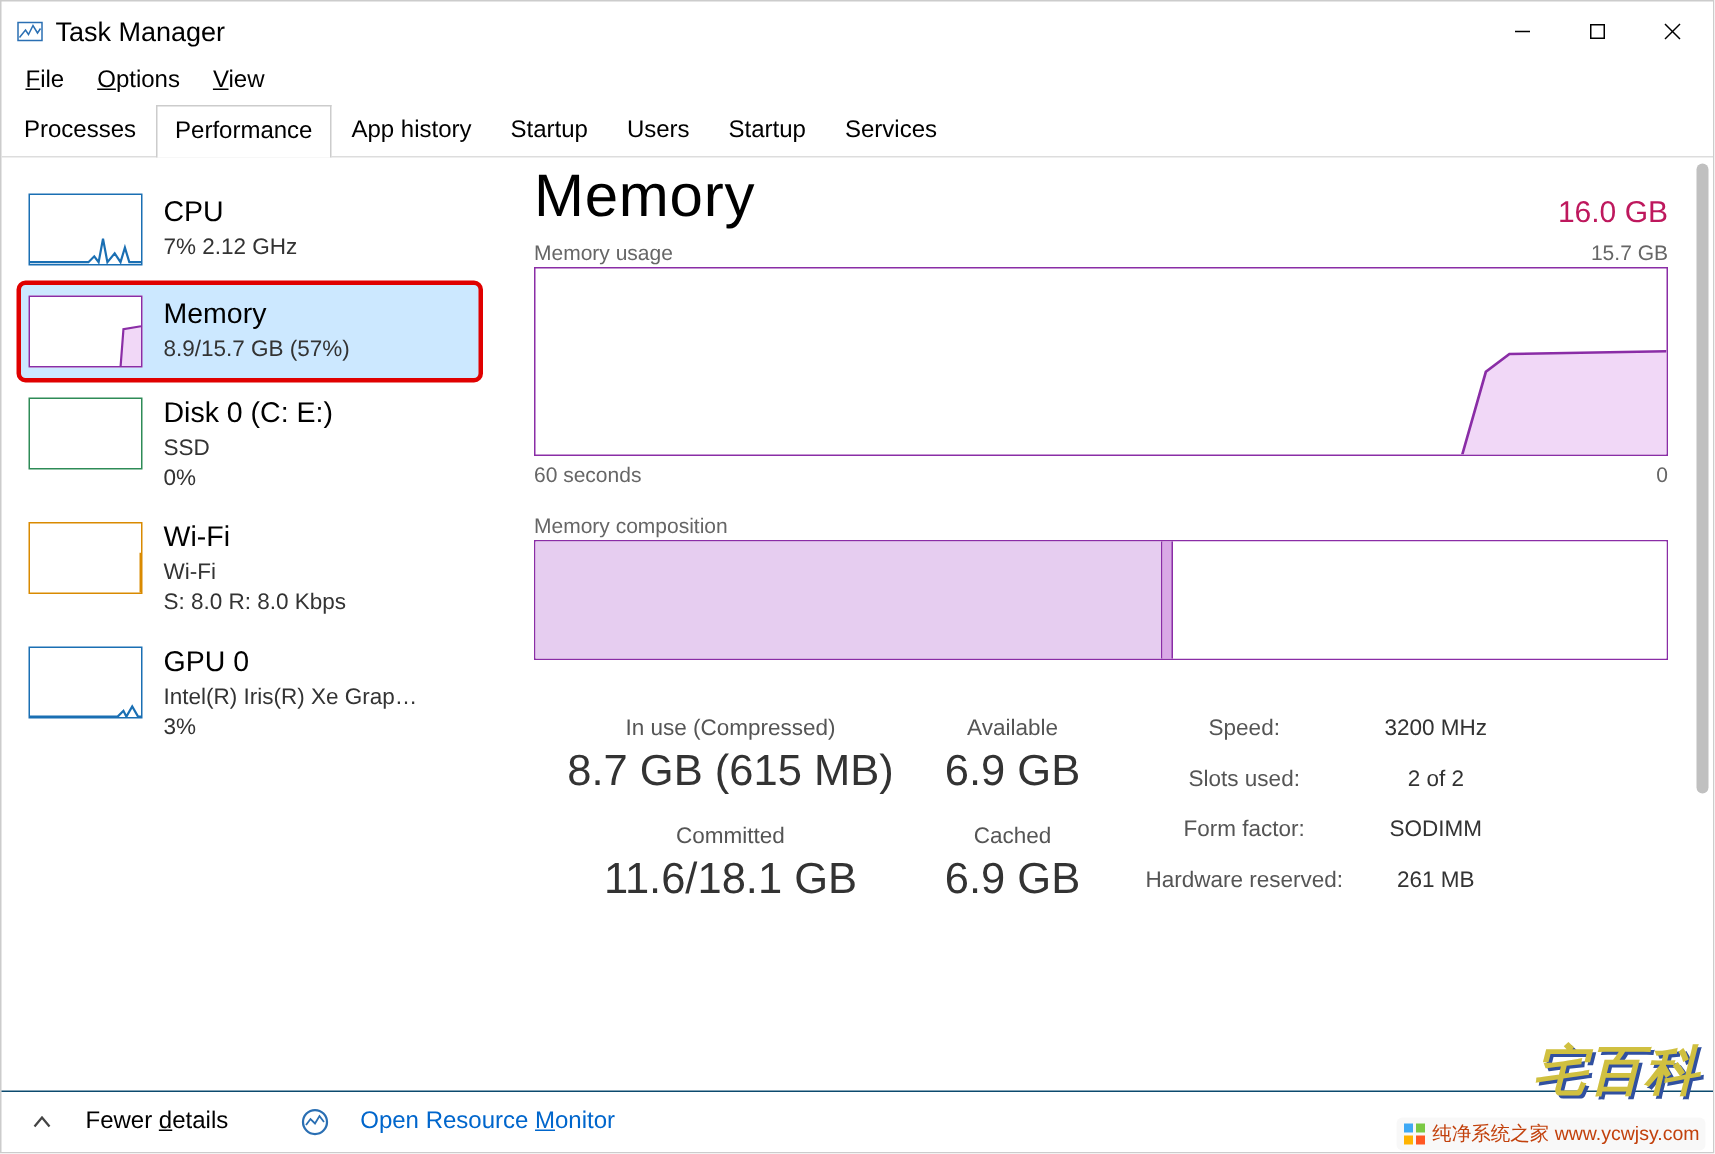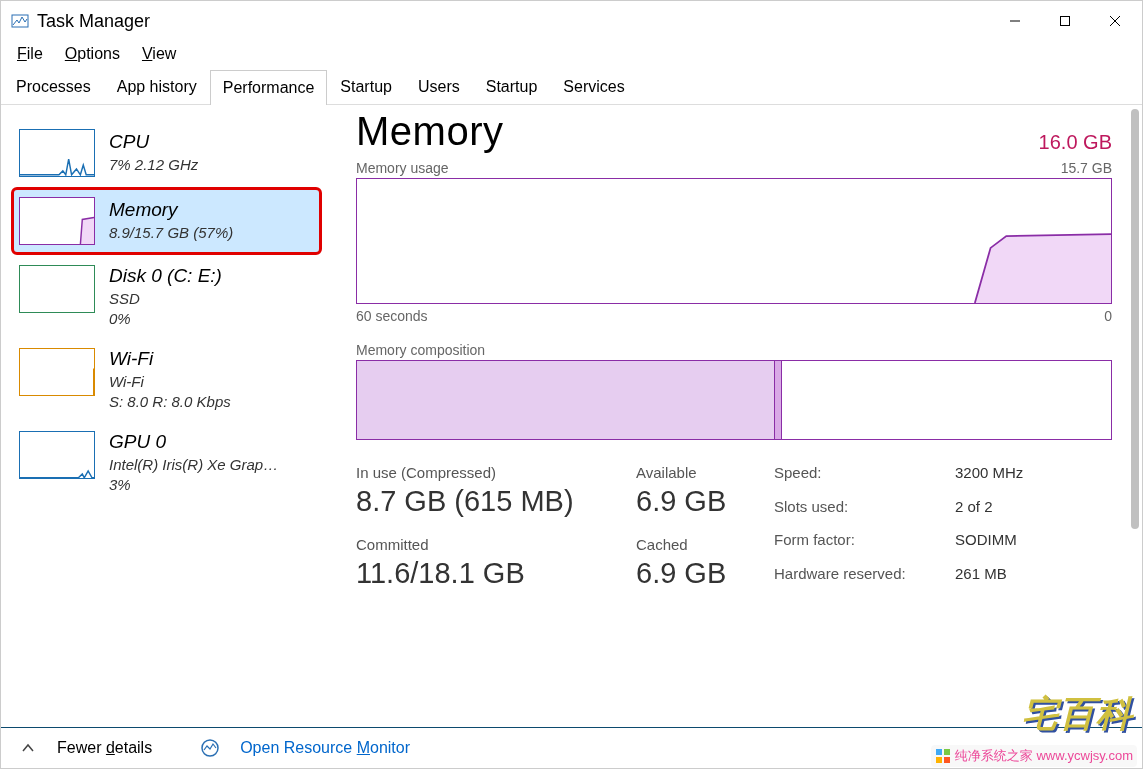--- a/index.html
+++ b/index.html
@@ -18,21 +18,21 @@
   .app-title { font-size: 18px; flex: 0 0 auto; }
   .title-spacer { flex: 1; }
   .win-btn { width: 50px; height: 40px; display: flex; align-items: center; justify-content: center; color: #000; }
   .menubar { display: flex; gap: 22px; padding: 4px 16px 6px 16px; font-size: 16px; }
   .menuitem { cursor: default; }
   .menuitem u { text-decoration: underline; }
   .tabs { display: flex; border-bottom: 1px solid #ddd; padding-left: 2px; font-size: 16px; }
   .tab { padding: 8px 12px; border: 1px solid transparent; border-bottom: none; cursor: default; }
   .tab.active { border-color: #ccc; background: #fff; position: relative; top: 1px; }
   .body { flex: 1; display: flex; position: relative; }
-  .sidebar { width: 325px; padding: 14px 4px 0 10px; overflow-y: auto; font-style: italic; }
+  .sidebar { width: 325px; padding: 14px 4px 0 10px; overflow-y: auto; }
   .side-item { display: flex; align-items: stretch; padding: 10px 8px; gap: 14px; border-radius: 2px; cursor: default; position: relative; }
   .side-item.selected { background: #cce8ff; border: 3px solid #e00000; border-radius: 6px; padding: 7px 5px; }
   .thumb { width: 76px; height: 48px; border: 1px solid #888; background: #fff; position: relative; overflow: hidden; flex-shrink: 0; }
   .thumb-cpu { border-color: #1a6fb3; }
   .thumb-mem { border-color: #8a2da6; }
   .thumb-disk { border-color: #2e8b57; }
   .thumb-wifi { border-color: #d98a00; }
   .thumb-gpu { border-color: #1a6fb3; }
   .side-text { display: flex; flex-direction: column; justify-content: center; }
   .side-title { font-size: 19px; color: #000; margin-bottom: 2px; }
@@ -42,36 +42,36 @@
   .scrollbar-fake .thumb-bar { position: absolute; right: 3px; top: 4px; width: 8px; height: 420px; background: #c0c0c0; border-radius: 4px; }
   .hdr-row { display: flex; justify-content: space-between; align-items: flex-end; margin-bottom: 4px; }
   .hdr-title { font-size: 40px; font-weight: 400; letter-spacing: 0.5px; }
   .hdr-total { font-size: 20px; color: #be185d; }
   .chart-label-row { display: flex; justify-content: space-between; font-size: 14px; color: #666; margin: 6px 0 2px 0; }
   .usage-chart { width: 100%; height: 126px; border: 1px solid #8a2da6; position: relative; background: #fff; }
   .chart-bottom-row { display: flex; justify-content: space-between; font-size: 14px; color: #666; margin: 4px 0 18px 0; }
   .comp-label { font-size: 14px; color: #666; margin-bottom: 2px; }
   .comp-chart { width: 100%; height: 80px; border: 1px solid #8a2da6; display: flex; background: #fff; }
   .comp-seg { height: 100%; }
-  .stats { display: flex; gap: 18px; margin-top: 24px; }
+  .stats { display: flex; gap: 2px; margin-top: 37px; text-align: center; }
   .stat-block { display: flex; flex-direction: column; }
   .stat-lbl { font-size: 15px; color: #555; margin-bottom: 4px; }
   .stat-val-lg { font-size: 29px; color: #333; font-weight: 400; }
   .stat-col-left { width: 262px; }
   .stat-col-mid { width: 110px; }
   .right-grid { display: grid; grid-template-columns: 175px auto; row-gap: 8px; column-gap: 6px; font-size: 15px; color: #333; }
   .right-grid .glabel { color: #555; }
   .footer { display: flex; align-items: center; gap: 20px; padding: 10px 18px; border-top: 1px solid #0c4a6e; }
   .chevron { width: 18px; height: 18px; display: inline-flex; align-items: center; justify-content: center; }
   .footer-link { color: #0066cc; cursor: pointer; font-size: 16px; }
   .footer-text { font-size: 16px; cursor: pointer; }
   .rm-icon { width: 20px; height: 20px; display: inline-block; }
   svg { display: block; }
   .watermark1 { position: absolute; right: 10px; bottom: 30px; color: #d0c040; font-size: 36px; font-weight: 900; font-style: italic; text-shadow: 2px 2px 0 #3050a0; pointer-events: none; letter-spacing: 1px;}
-  .watermark2 { position: absolute; right: 6px; bottom: 2px; color: #ec4899; font-size: 13px; display:flex; align-items:center; gap:4px; pointer-events:none; background:#f4f4f4aa; padding:2px 4px; border-radius:4px;}
+  .watermark2 { position: absolute; right: 6px; bottom: 2px; color: #c2410c; font-size: 13px; display:flex; align-items:center; gap:4px; pointer-events:none; background:#f4f4f4aa; padding:2px 4px; border-radius:4px;}
   .wm2-icon { width:16px; height:16px; }
 </style>
 </head>
 <body>
 
 <div class="window">
 
   <div class="titlebar">
     <span class="app-icon">
       <svg viewBox="0 0 18 18">
@@ -100,22 +100,22 @@
   </div>
 
   <div class="menubar">
     <span class="menuitem"><u>F</u><span></span>ile</span>
     <span class="menuitem"><u>O</u>ptions</span>
     <span class="menuitem"><u>V</u>iew</span>
   </div>
 
   <div class="tabs">
     <div class="tab">Processes</div>
+    <div class="tab active">Performance</div>
     <div class="tab">App history</div>
-    <div class="tab active">Performance</div>
     <div class="tab">Startup</div>
     <div class="tab">Users</div>
     <div class="tab">Startup</div>
     <div class="tab">Services</div>
   </div>
 
   <div class="body">
     <div class="sidebar">
 
       <div class="side-item">

